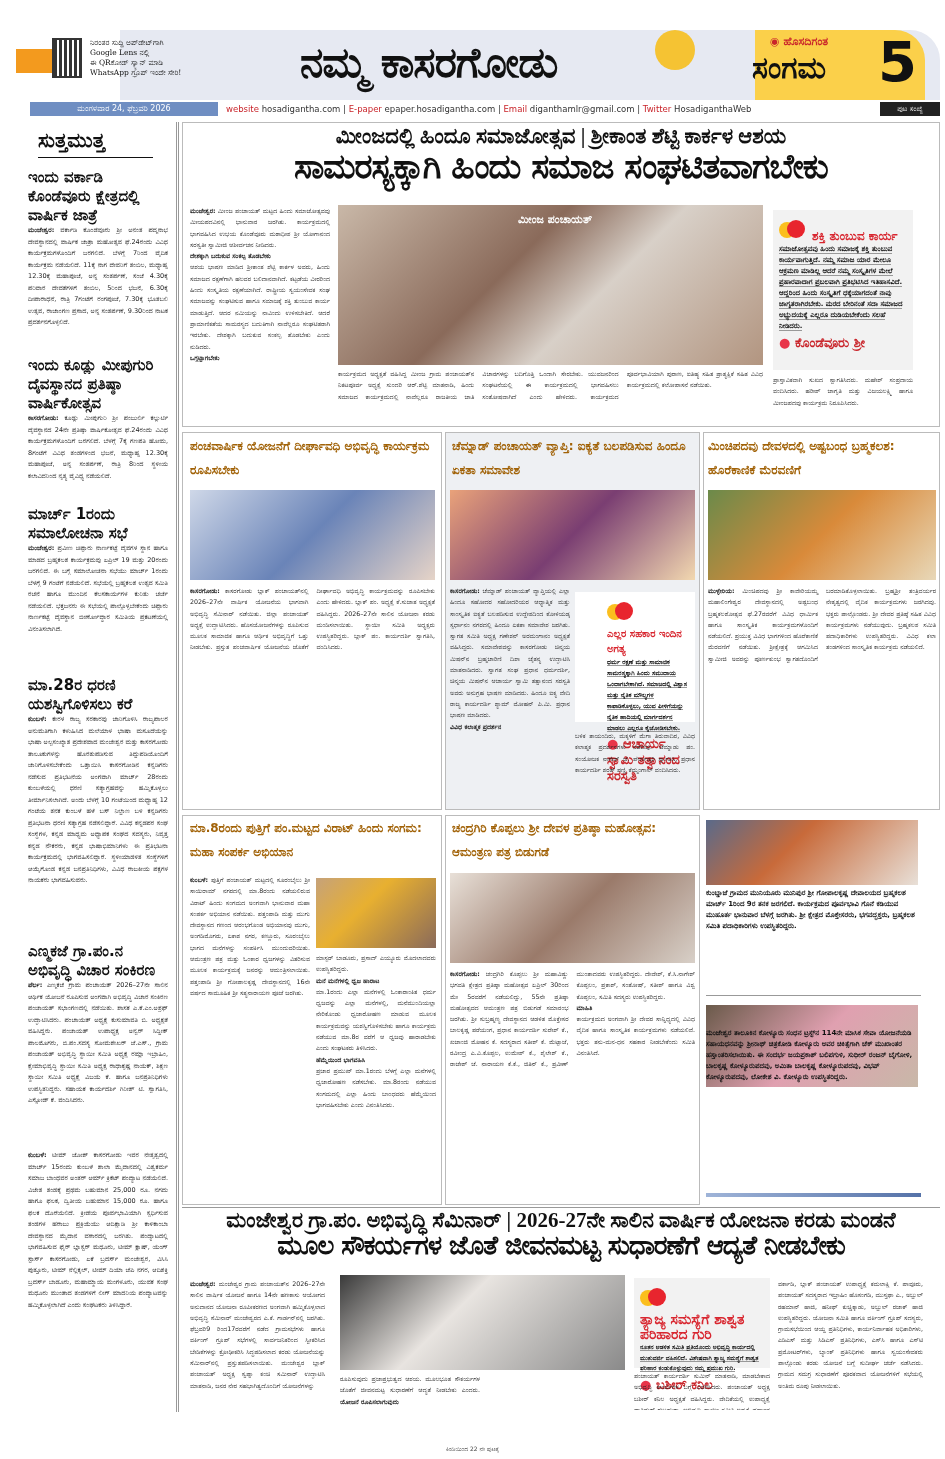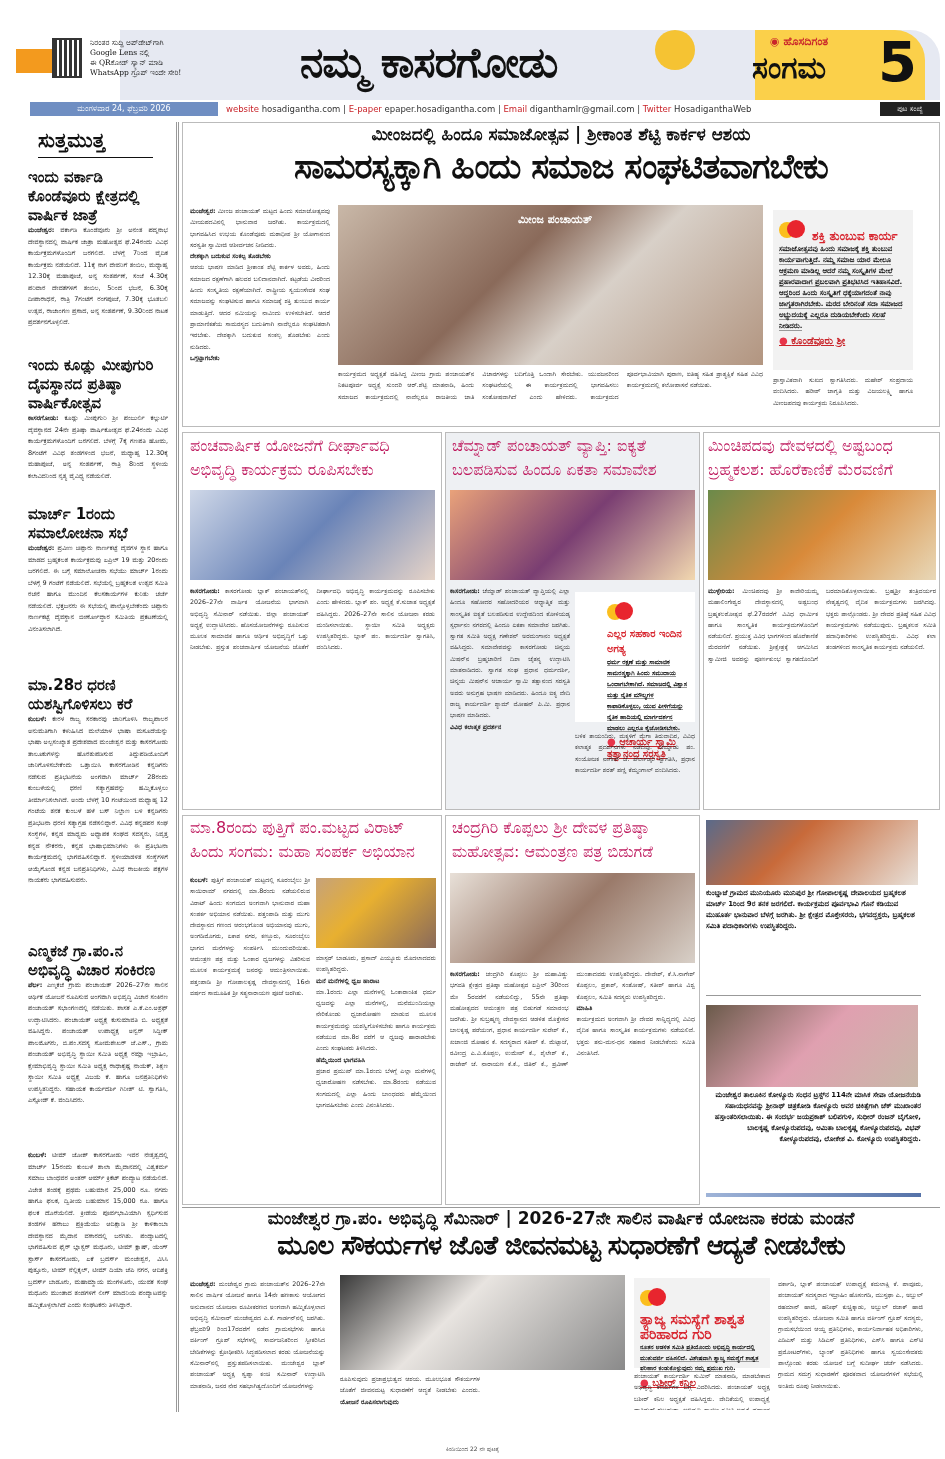--- a/index.html
+++ b/index.html
@@ -24,31 +24,31 @@
   .col-divider { left: 176px; top: 122px; width: 3px; height: 1290px; border-left: 1px solid #999; border-right: 1px solid #999; }
   .suttamutta { left: 38px; top: 128px; font-size: 20px; font-weight: bold; color: #111; }
   .sm-underline { left: 38px; top: 157px; width: 115px; height: 1px; background: #111; }
   .l-head { font-weight: bold; font-size: 15px; line-height: 19px; color: #111; }
   .l-body { font-size: 6.5px; line-height: 11.5px; color: #222; text-align: justify; }
   .l-body b { font-weight: bold; }
   .lblock { position: absolute; left: 28px; width: 140px; }
 
   
   .box { border: 1px solid #bbb; }
-  .kicker { font-size: 17px; font-weight: bold; text-align: center; color: #111; }
+  .kicker { font-size: 21px; font-weight: bold; text-align: center; color: #111; font-family: Liberation Serif, serif; }
   .big-head { font-family: "DejaVu Serif", serif; font-size: 34px; font-weight: bold; text-align: center; color: #111; letter-spacing: -1px; }
-  .sec-head { font-size: 16px; font-weight: normal; line-height: 24px; color: #be185d; }
+  .sec-head { font-size: 12px; font-weight: bold; line-height: 24px; color: #a16207; }
   .body-txt { font-size: 6.3px; line-height: 11.3px; color: #222; text-align: justify; }
   .body-txt b { font-weight: bold; }
   .photo { background: linear-gradient(135deg, #c9b8a8, #8a6a5a 40%, #d8d0c8 60%, #b29580); }
   .quote-box { background: #f2f2f2; padding: 6px; }
   .quote-title { color: #d8262f; font-weight: bold; font-size: 12px; line-height: 15px; }
   .quote-txt { font-size: 7px; line-height: 11px; font-weight: bold; color: #111; }
   .quote-txt span { border-bottom: 1px solid #999; }
-  .quote-sig { color: #c9242a; font-size: 10px; font-weight: bold; margin-top: 3px; text-decoration: underline; }
+  .quote-sig { color: #c9242a; font-size: 13px; font-weight: bold; margin-top: 3px; }
   .quote-sig::before { content: "● "; color: #e8354a; }
   .qmark { width: 28px; height: 24px; position: relative; display: inline-block; }
   .qmark i { position: absolute; border-radius: 50%; }
   .qmark .a { left: 0; top: 6px; width: 16px; height: 16px; background: #fbbf1e; }
   .qmark .b { left: 8px; top: 4px; width: 18px; height: 18px; background: #e8252e; }
   .caption { font-size: 7px; line-height: 11px; font-weight: bold; color: #111; }
   .grey-bg { background: #eef0f3; }
   .blue-rule { height: 4px; background: linear-gradient(90deg, #9fb4d8, #5572a8); }
 </style>
 </head>
@@ -179,21 +179,21 @@
   <b>ಕಾಸರಗೋಡು:</b> <span>ಚಂದ್ರಗಿರಿ ಕೊಪ್ಪಲು ಶ್ರೀ ಮಹಾವಿಷ್ಣು ಭಗವತಿ ಕ್ಷೇತ್ರದ ಪ್ರತಿಷ್ಠಾ ಮಹೋತ್ಸವ ಏಪ್ರಿಲ್ 30ರಿಂದ ಮೇ 5ರವರೆಗೆ ನಡೆಯಲಿದ್ದು, 55ನೇ ಪ್ರತಿಷ್ಠಾ ಮಹೋತ್ಸವದ ಆಮಂತ್ರಣ ಪತ್ರ ಬಿಡುಗಡೆ ಸಮಾರಂಭ ಜರಗಿತು. ಶ್ರೀ ಸುಬ್ರಹ್ಮಣ್ಯ ದೇವಸ್ಥಾನದ ಆಡಳಿತ ಮೊಕ್ತೇಸರ ಬಾಲಕೃಷ್ಣ ಪರೆಯಂಗ, ಪ್ರಧಾನ ಕಾರ್ಯದರ್ಶಿ ಸುರೇಶ್ ಕೆ., ಖಜಾಂಜಿ ಮೋಹನ ಕೆ. ಸದಸ್ಯರಾದ ಸತೀಶ್ ಕೆ. ಮೆಟ್ಟಾಜೆ, ರವೀಂದ್ರ ಎ.ವಿ.ಕೊಪ್ಪಲ, ಉಮೇಶ್ ಕೆ., ಶೈಲೇಶ್ ಕೆ., ರಾಜೇಶ್ ಜೆ. ನಾರಾಯಣ ಕೆ.ಕೆ., ಜಿತಿನ್ ಕೆ., ಪ್ರವೀಣ್ ಮುಂತಾದವರು ಉಪಸ್ಥಿತರಿದ್ದರು.</span>
   <span>ದೇವೇಶ್, ಕೆ.ಸಿ.ನಾಗೇಶ್ ಕೊಪ್ಪಲಂ, ಪ್ರಕಾಶ್, ಸಂತೋಷ್, ಸತೀಶ್ ಹಾಗೂ ವಿಶ್ವ ಕೊಪ್ಪಲಂ, ಸಮಿತಿ ಸದಸ್ಯರು ಉಪಸ್ಥಿತರಿದ್ದರು.</span>
   <div><b>ಮಾಹಿತಿ</b></div>
   <span>ಕಾರ್ಯಕ್ರಮದ ಅಂಗವಾಗಿ ಶ್ರೀ ದೇವರ ಸಾನ್ನಿಧ್ಯದಲ್ಲಿ ವಿವಿಧ ವೈದಿಕ ಹಾಗೂ ಸಾಂಸ್ಕೃತಿಕ ಕಾರ್ಯಕ್ರಮಗಳು ನಡೆಯಲಿವೆ. ಭಕ್ತರು ತನು-ಮನ-ಧನ ಸಹಕಾರ ನೀಡಬೇಕೆಂದು ಸಮಿತಿ ವಿನಂತಿಸಿದೆ.</span>
 </div>
 
 <div class="abs photo" style="left:706px;top:820px;width:212px;height:65px;background:linear-gradient(135deg,#5a6a8a,#c86a3a 40%,#e8e0d8);"></div>
 <div class="abs caption" style="left:706px;top:888px;width:215px;">ಕುಂಬ್ಡಾಜೆ ಗ್ರಾಮದ ಮುನಿಯೂರು ಮುನಿಪುರ ಶ್ರೀ ಗೋಪಾಲಕೃಷ್ಣ ದೇವಾಲಯದ ಬ್ರಹ್ಮಕಲಶ ಮಾರ್ಚ್ 1ರಿಂದ 9ರ ತನಕ ಜರಗಲಿದೆ. ಕಾರ್ಯಕ್ರಮದ ಪೂರ್ವಭಾವಿ ಗೊನೆ ಕಡಿಯುವ ಮುಹೂರ್ತ ಭಾನುವಾರ ಬೆಳಗ್ಗೆ ಜರಗಿತು. ಶ್ರೀ ಕ್ಷೇತ್ರದ ಮೊಕ್ತೇಸರರು, ಭಗವದ್ಭಕ್ತರು, ಬ್ರಹ್ಮಕಲಶ ಸಮಿತಿ ಪದಾಧಿಕಾರಿಗಳು ಉಪಸ್ಥಿತರಿದ್ದರು.</div>
 <div class="abs" style="left:706px;top:995px;width:215px;height:1px;background:#999;"></div>
 <div class="abs photo" style="left:706px;top:1005px;width:212px;height:82px;background:linear-gradient(135deg,#6a5a4a,#e0a0b0 50%,#c8b8a8);"></div>
-<div class="abs caption" style="left:706px;top:1090px;width:215px;text-align:right;">ಮಂಜೇಶ್ವರ ತಾಲೂಕಿನ ಕೋಳ್ಯೂರು ಸಂಧನ ಟ್ರಸ್ಟ್‌ನ 114ನೇ ಮಾಸಿಕ ಸೇವಾ ಯೋಜನೆಯಡಿ ಸಹಾಯಧನವನ್ನು ಶ್ರೀನಾಥ್ ಚಿತ್ರಕೋಡಿ ಕೋಳ್ಯೂರು ಅವರ ಚಿಕಿತ್ಸೆಗಾಗಿ ಚೆಕ್ ಮುಖಾಂತರ ಹಸ್ತಾಂತರಿಸಲಾಯಿತು. ಈ ಸಂದರ್ಭ ಜಯಪ್ರಕಾಶ್ ಬಲಿಪಗುಳಿ, ಸುಧೀರ್ ರಂಜನ್ ಬೈಗೋಳಿ, ಬಾಲಕೃಷ್ಣ ಕೋಳ್ಯೂರುಪದವು, ಅಮಿತಾ ಬಾಲಕೃಷ್ಣ ಕೋಳ್ಯೂರುಪದವು, ವಿಭವ್ ಕೋಳ್ಯೂರುಪದವು, ಲೋಕೇಶ ವಿ. ಕೋಳ್ಯೂರು ಉಪಸ್ಥಿತರಿದ್ದರು.</div>
+<div class="abs caption" style="left:706px;top:1028px;width:215px;">ಮಂಜೇಶ್ವರ ತಾಲೂಕಿನ ಕೋಳ್ಯೂರು ಸಂಧನ ಟ್ರಸ್ಟ್‌ನ 114ನೇ ಮಾಸಿಕ ಸೇವಾ ಯೋಜನೆಯಡಿ ಸಹಾಯಧನವನ್ನು ಶ್ರೀನಾಥ್ ಚಿತ್ರಕೋಡಿ ಕೋಳ್ಯೂರು ಅವರ ಚಿಕಿತ್ಸೆಗಾಗಿ ಚೆಕ್ ಮುಖಾಂತರ ಹಸ್ತಾಂತರಿಸಲಾಯಿತು. ಈ ಸಂದರ್ಭ ಜಯಪ್ರಕಾಶ್ ಬಲಿಪಗುಳಿ, ಸುಧೀರ್ ರಂಜನ್ ಬೈಗೋಳಿ, ಬಾಲಕೃಷ್ಣ ಕೋಳ್ಯೂರುಪದವು, ಅಮಿತಾ ಬಾಲಕೃಷ್ಣ ಕೋಳ್ಯೂರುಪದವು, ವಿಭವ್ ಕೋಳ್ಯೂರುಪದವು, ಲೋಕೇಶ ವಿ. ಕೋಳ್ಯೂರು ಉಪಸ್ಥಿತರಿದ್ದರು.</div>
 <div class="abs blue-rule" style="left:706px;top:1193px;width:215px;"></div>
 
 <div class="abs" style="left:182px;top:1207px;width:758px;height:1px;background:#999;"></div>
 <div class="abs kicker" style="left:182px;top:1208px;width:758px;">ಮಂಜೇಶ್ವರ ಗ್ರಾ.ಪಂ. ಅಭಿವೃದ್ಧಿ ಸೆಮಿನಾರ್ | 2026-27ನೇ ಸಾಲಿನ ವಾರ್ಷಿಕ ಯೋಜನಾ ಕರಡು ಮಂಡನೆ</div>
 <div class="abs big-head" style="left:182px;top:1230px;width:758px;font-size:26px;">ಮೂಲ ಸೌಕರ್ಯಗಳ ಜೊತೆ ಜೀವನಮಟ್ಟ ಸುಧಾರಣೆಗೆ ಆದ್ಯತೆ ನೀಡಬೇಕು</div>
 <div class="abs body-txt" style="left:190px;top:1278px;width:135px;height:130px;overflow:hidden;">
   <b>ಮಂಜೇಶ್ವರ:</b> <span>ಮಂಜೇಶ್ವರ ಗ್ರಾಮ ಪಂಚಾಯತ್‌ನ 2026–27ನೇ ಸಾಲಿನ ವಾರ್ಷಿಕ ಯೋಜನೆ ಹಾಗೂ 14ನೇ ಹಣಕಾಸು ಆಯೋಗದ ಅನುದಾನದ ಯೋಜನಾ ರೂಪೀಕರಣದ ಅಂಗವಾಗಿ ಹಮ್ಮಿಕೊಳ್ಳಲಾದ ಅಭಿವೃದ್ಧಿ ಸೆಮಿನಾರ್ ಮಂಜೇಶ್ವರದ ಎ.ಕೆ. ಗಾರ್ಡನ್‌ನಲ್ಲಿ ಜರಗಿತು. ಫೆಬ್ರವರಿ9 ರಿಂದ17ರವರೆಗೆ ನಡೆದ ಗ್ರಾಮಸಭೆಗಳು ಹಾಗೂ ವರ್ಕಿಂಗ್ ಗ್ರೂಪ್ ಸಭೆಗಳಲ್ಲಿ ಸಾರ್ವಜನಿಕರಿಂದ ಸ್ವೀಕರಿಸಿದ ಬೇಡಿಕೆಗಳನ್ನು ಕ್ರೋಢೀಕರಿಸಿ ಸಿದ್ಧಪಡಿಸಲಾದ ಕರಡು ಯೋಜನೆಯನ್ನು ಸೆಮಿನಾರ್‌ನಲ್ಲಿ ಪ್ರಸ್ತುತಪಡಿಸಲಾಯಿತು. ಮಂಜೇಶ್ವರ ಬ್ಲಾಕ್ ಪಂಚಾಯತ್ ಅಧ್ಯಕ್ಷ ಸ್ವಪ್ನಾ ಕಂಚಿ ಸಮಿನಾರ್ ಉದ್ಘಾಟಿಸಿ ಮಾತನಾಡಿ, ಜನರ ನೇರ ಸಹಭಾಗಿತ್ವದೊಂದಿಗೆ ಯೋಜನೆಗಳನ್ನು</span>
 </div>
 <div class="abs photo" style="left:340px;top:1275px;width:285px;height:95px;background:linear-gradient(135deg,#3a3a3a,#e8e4e0 40%,#8a8a8a);"></div>
 <div class="abs body-txt" style="left:340px;top:1373px;width:140px;height:35px;overflow:hidden;">

